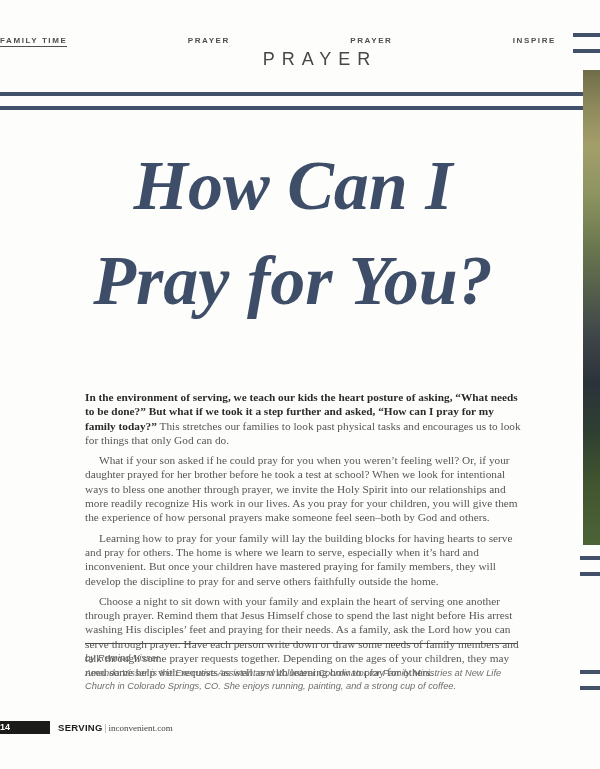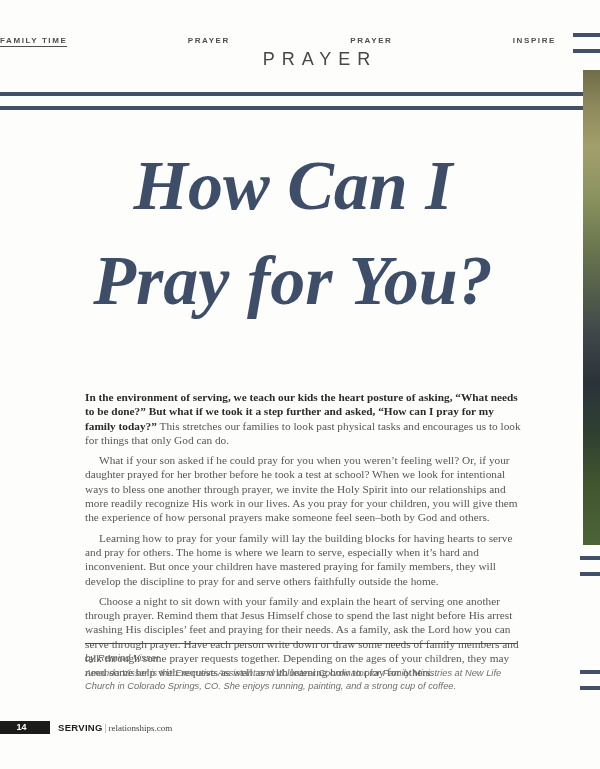--- a/index.html
+++ b/index.html
@@ -47,21 +47,21 @@
   .divider{position:absolute;left:85px;top:643px;width:432px;height:1px;background:#4d4d4d;}
 
   .byline{position:absolute;left:85px;top:652px;font-family:"Liberation Sans",sans-serif;
        font-style:italic;font-size:9.5px;color:#5f5f5f;}
   .bio{position:absolute;left:85px;top:667px;width:440px;font-family:"Liberation Sans",sans-serif;
        font-style:italic;font-size:9.3px;line-height:12.5px;color:#6e6e6e;}
 
   
   .page-num-bar{position:absolute;left:0;top:721px;width:50px;height:13px;background:#1b1b19;
        color:#ffffff;font-family:"Liberation Sans",sans-serif;font-size:9px;font-weight:bold;
-       text-align:center;line-height:13px;box-sizing:border-box;padding-right:7px;}
+       text-align:left;line-height:13px;box-sizing:border-box;padding-right:7px;}
   .footer-text{position:absolute;left:58px;top:721px;height:13px;line-height:13px;font-size:9.5px;}
   .footer-text .mag{font-family:"Liberation Sans",sans-serif;font-weight:bold;color:#1d1d1d;letter-spacing:.3px;}
   .footer-text .sep{color:#8a8a8a;font-family:"Liberation Serif",serif;padding:0 2px;}
   .footer-text .site{font-family:"Liberation Serif",serif;font-size:9px;color:#444444;}
 </style>
 </head>
 <body>
 
 <div class="page">
 
@@ -96,16 +96,16 @@
     <p class="indent">Learning how to pray for your family will lay the building blocks for having hearts to serve and pray for others. The home is where we learn to serve, especially when it’s hard and inconvenient. But once your children have mastered praying for family members, they will develop the discipline to pray for and serve others faithfully outside the home.</p>
     <p class="indent">Choose a night to sit down with your family and explain the heart of serving one another through prayer. Remind them that Jesus Himself chose to spend the last night before His arrest washing His disciples’ feet and praying for their needs. As a family, ask the Lord how you can serve through prayer. Have each person write down or draw some needs of family members and talk through some prayer requests together. Depending on the ages of your children, they may need some help with requests as well as with learning how to pray for others.</p>
   </div>
 
   <div class="divider"></div>
   <div class="byline">by Remind Visser</div>
   <div class="bio">Amanda Visser is the Executive Assistant and Volunteer Coordinator for Family Ministries at New Life Church in Colorado Springs, CO.  She enjoys running, painting, and a strong cup of coffee.</div>
 
   <div class="page-num-bar">14</div>
   <div class="footer-text">
-    <span class="mag">SERVING</span><span class="sep">|</span><span class="site">relationships.com</span>
+    <span class="mag">SERVING</span><span class="sep">|</span><span class="site">inconvenient.com</span>
   </div>
 
 </div>
 
 </body></html>

